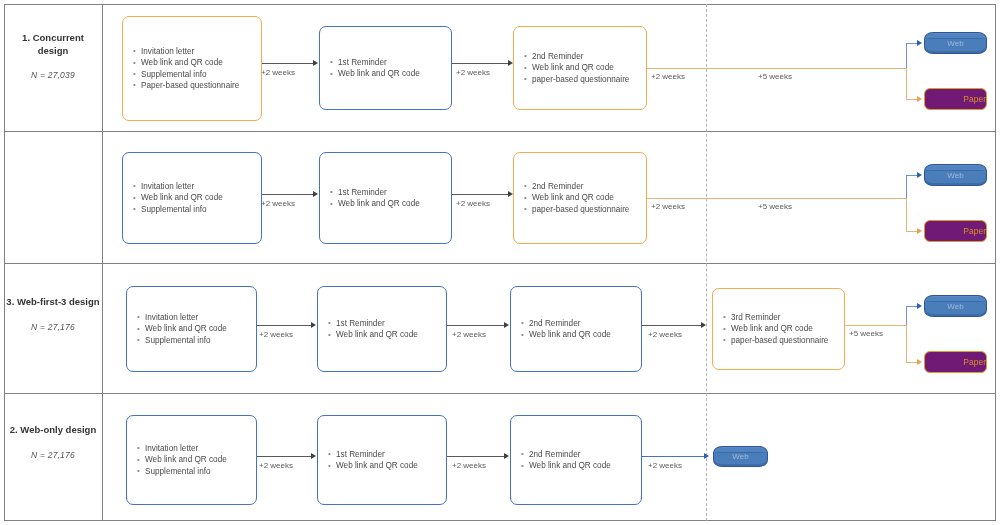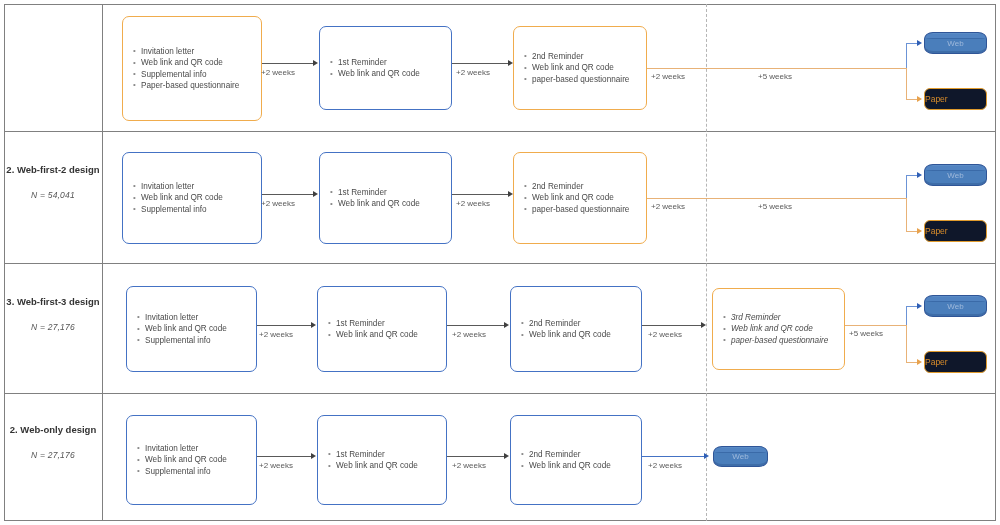--- a/index.html
+++ b/index.html
@@ -155,28 +155,28 @@
     position: absolute;
     left: 1px; right: 1px; top: 1px;
     height: 5px;
     border-bottom: 1px solid #3a6aa8;
     border-radius: 8px 8px 40% 40%;
     background: #5183c1;
   }
   .cyl span { position: relative; z-index: 2; }
   .paperbox {
     position: absolute;
-    background: #0f172a;
+    background: #701a75;
     border: 1.4px solid #e09b2d;
     border-radius: 6px;
     color: #d98c2a;
     font-size: 8.5px;
     display: flex;
     align-items: center;
-    justify-content: flex-start;
+    justify-content: flex-end;
   }
 
   
   .notebox {
     position: absolute;
     background: #e6e6e6;
     color: #3f3f3f;
     font-size: 9px;
     line-height: 14px;
     text-align: center;
@@ -194,20 +194,24 @@
   <div class="row-shade" style="left:106px; top:266px; width:600px; height:125px;"></div>
   <div class="row-shade" style="left:106px; top:396px; width:600px; height:124px;"></div>
 
   <div class="frame"></div>
   <div class="hline" style="top:131px;"></div>
   <div class="hline" style="top:263px;"></div>
   <div class="hline" style="top:393px;"></div>
   <div class="vline-main" style="left:102px;"></div>
   <div class="vline-dashed" style="left:706px;"></div>
 
+  <div class="rowlabel" style="top:32px;">
+    <div class="title">1. Concurrent design</div>
+    <div class="nval">N = 27,039</div>
+  </div>
 
   <div class="pbox orange" style="left:122px; top:16px; width:140px; height:105px;">
     <ul>
       <li>Invitation letter</li>
       <li>Web link and QR code</li>
       <li>Supplemental info</li>
       <li>Paper-based questionnaire</li>
     </ul>
   </div>
 
@@ -247,24 +251,20 @@
   <div class="arrow-head orange" style="left:917px; top:95.5px;"></div>
 
   <div class="cyl" style="left:924px; top:32px; width:63px; height:22px;">
     <div class="cyl-top"></div>
     <span>Web</span>
   </div>
   <div class="paperbox" style="left:924px; top:88px; width:63px; height:22px;">
     <span>Paper</span>
   </div>
 
-  <div class="rowlabel" style="top:164px;">
-    <div class="title">2. Web-first-2 design</div>
-    <div class="nval">N = 54,041</div>
-  </div>
 
   <div class="pbox blue" style="left:122px; top:152px; width:140px; height:92px;">
     <ul>
       <li>Invitation letter</li>
       <li>Web link and QR code</li>
       <li>Supplemental info</li>
     </ul>
   </div>
 
   <div class="arrow-line" style="left:262px; top:194px; width:52px;"></div>
@@ -342,21 +342,21 @@
     <ul>
       <li>2nd Reminder</li>
       <li>Web link and QR code</li>
     </ul>
   </div>
 
   <div class="arrow-line" style="left:642px; top:325px; width:60px;"></div>
   <div class="arrow-head" style="left:701px; top:321.5px;"></div>
   <div class="arrow-label" style="left:648px; top:330px;">+2 weeks</div>
 
-  <div class="pbox orange" style="left:712px; top:288px; width:133px; height:82px;font-style:italic;">
+  <div class="pbox orange" style="left:712px; top:288px; width:133px; height:82px;">
     <ul>
       <li>3rd Reminder</li>
       <li>Web link and QR code</li>
       <li>paper-based questionnaire</li>
     </ul>
   </div>
 
   <div class="arrow-line orange" style="left:845px; top:325px; width:62px;"></div>
   <div class="arrow-label" style="left:849px; top:329px;">+5 weeks</div>
 

